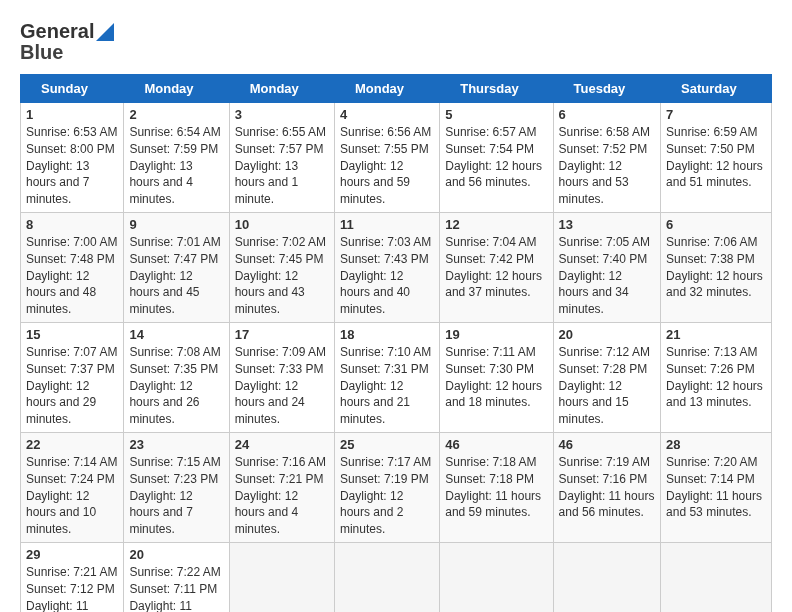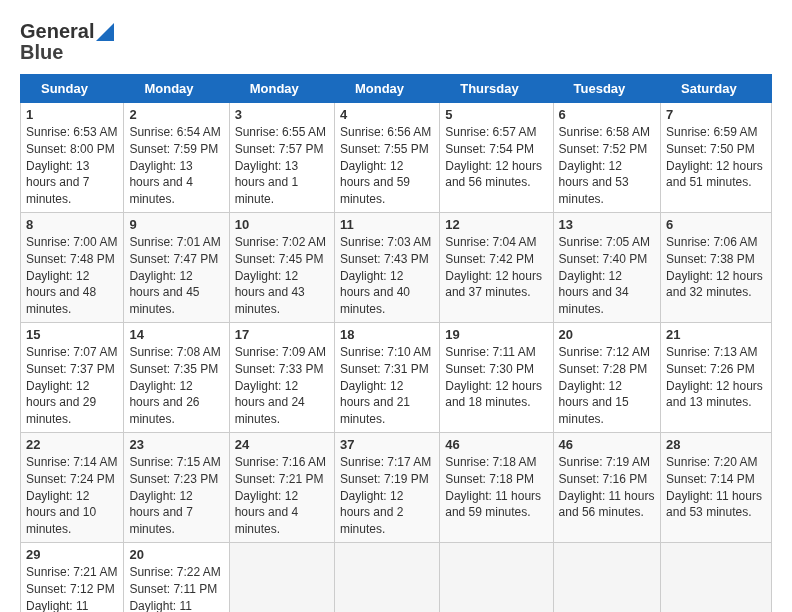--- a/index.html
+++ b/index.html
@@ -201,21 +201,21 @@
         </td>
         <td>
           <div class="day-num">23</div>
 <div class="cell-text">Sunrise: 7:15 AM<br>Sunset: 7:23 PM<br>Daylight: 12 hours and 7 minutes.</div>
         </td>
         <td>
           <div class="day-num">24</div>
 <div class="cell-text">Sunrise: 7:16 AM<br>Sunset: 7:21 PM<br>Daylight: 12 hours and 4 minutes.</div>
         </td>
         <td>
-          <div class="day-num">37</div>
+          <div class="day-num">25</div>
 <div class="cell-text">Sunrise: 7:17 AM<br>Sunset: 7:19 PM<br>Daylight: 12 hours and 2 minutes.</div>
         </td>
         <td>
           <div class="day-num">46</div>
 <div class="cell-text">Sunrise: 7:18 AM<br>Sunset: 7:18 PM<br>Daylight: 11 hours and 59 minutes.</div>
         </td>
         <td>
           <div class="day-num">46</div>
 <div class="cell-text">Sunrise: 7:19 AM<br>Sunset: 7:16 PM<br>Daylight: 11 hours and 56 minutes.</div>
         </td>

